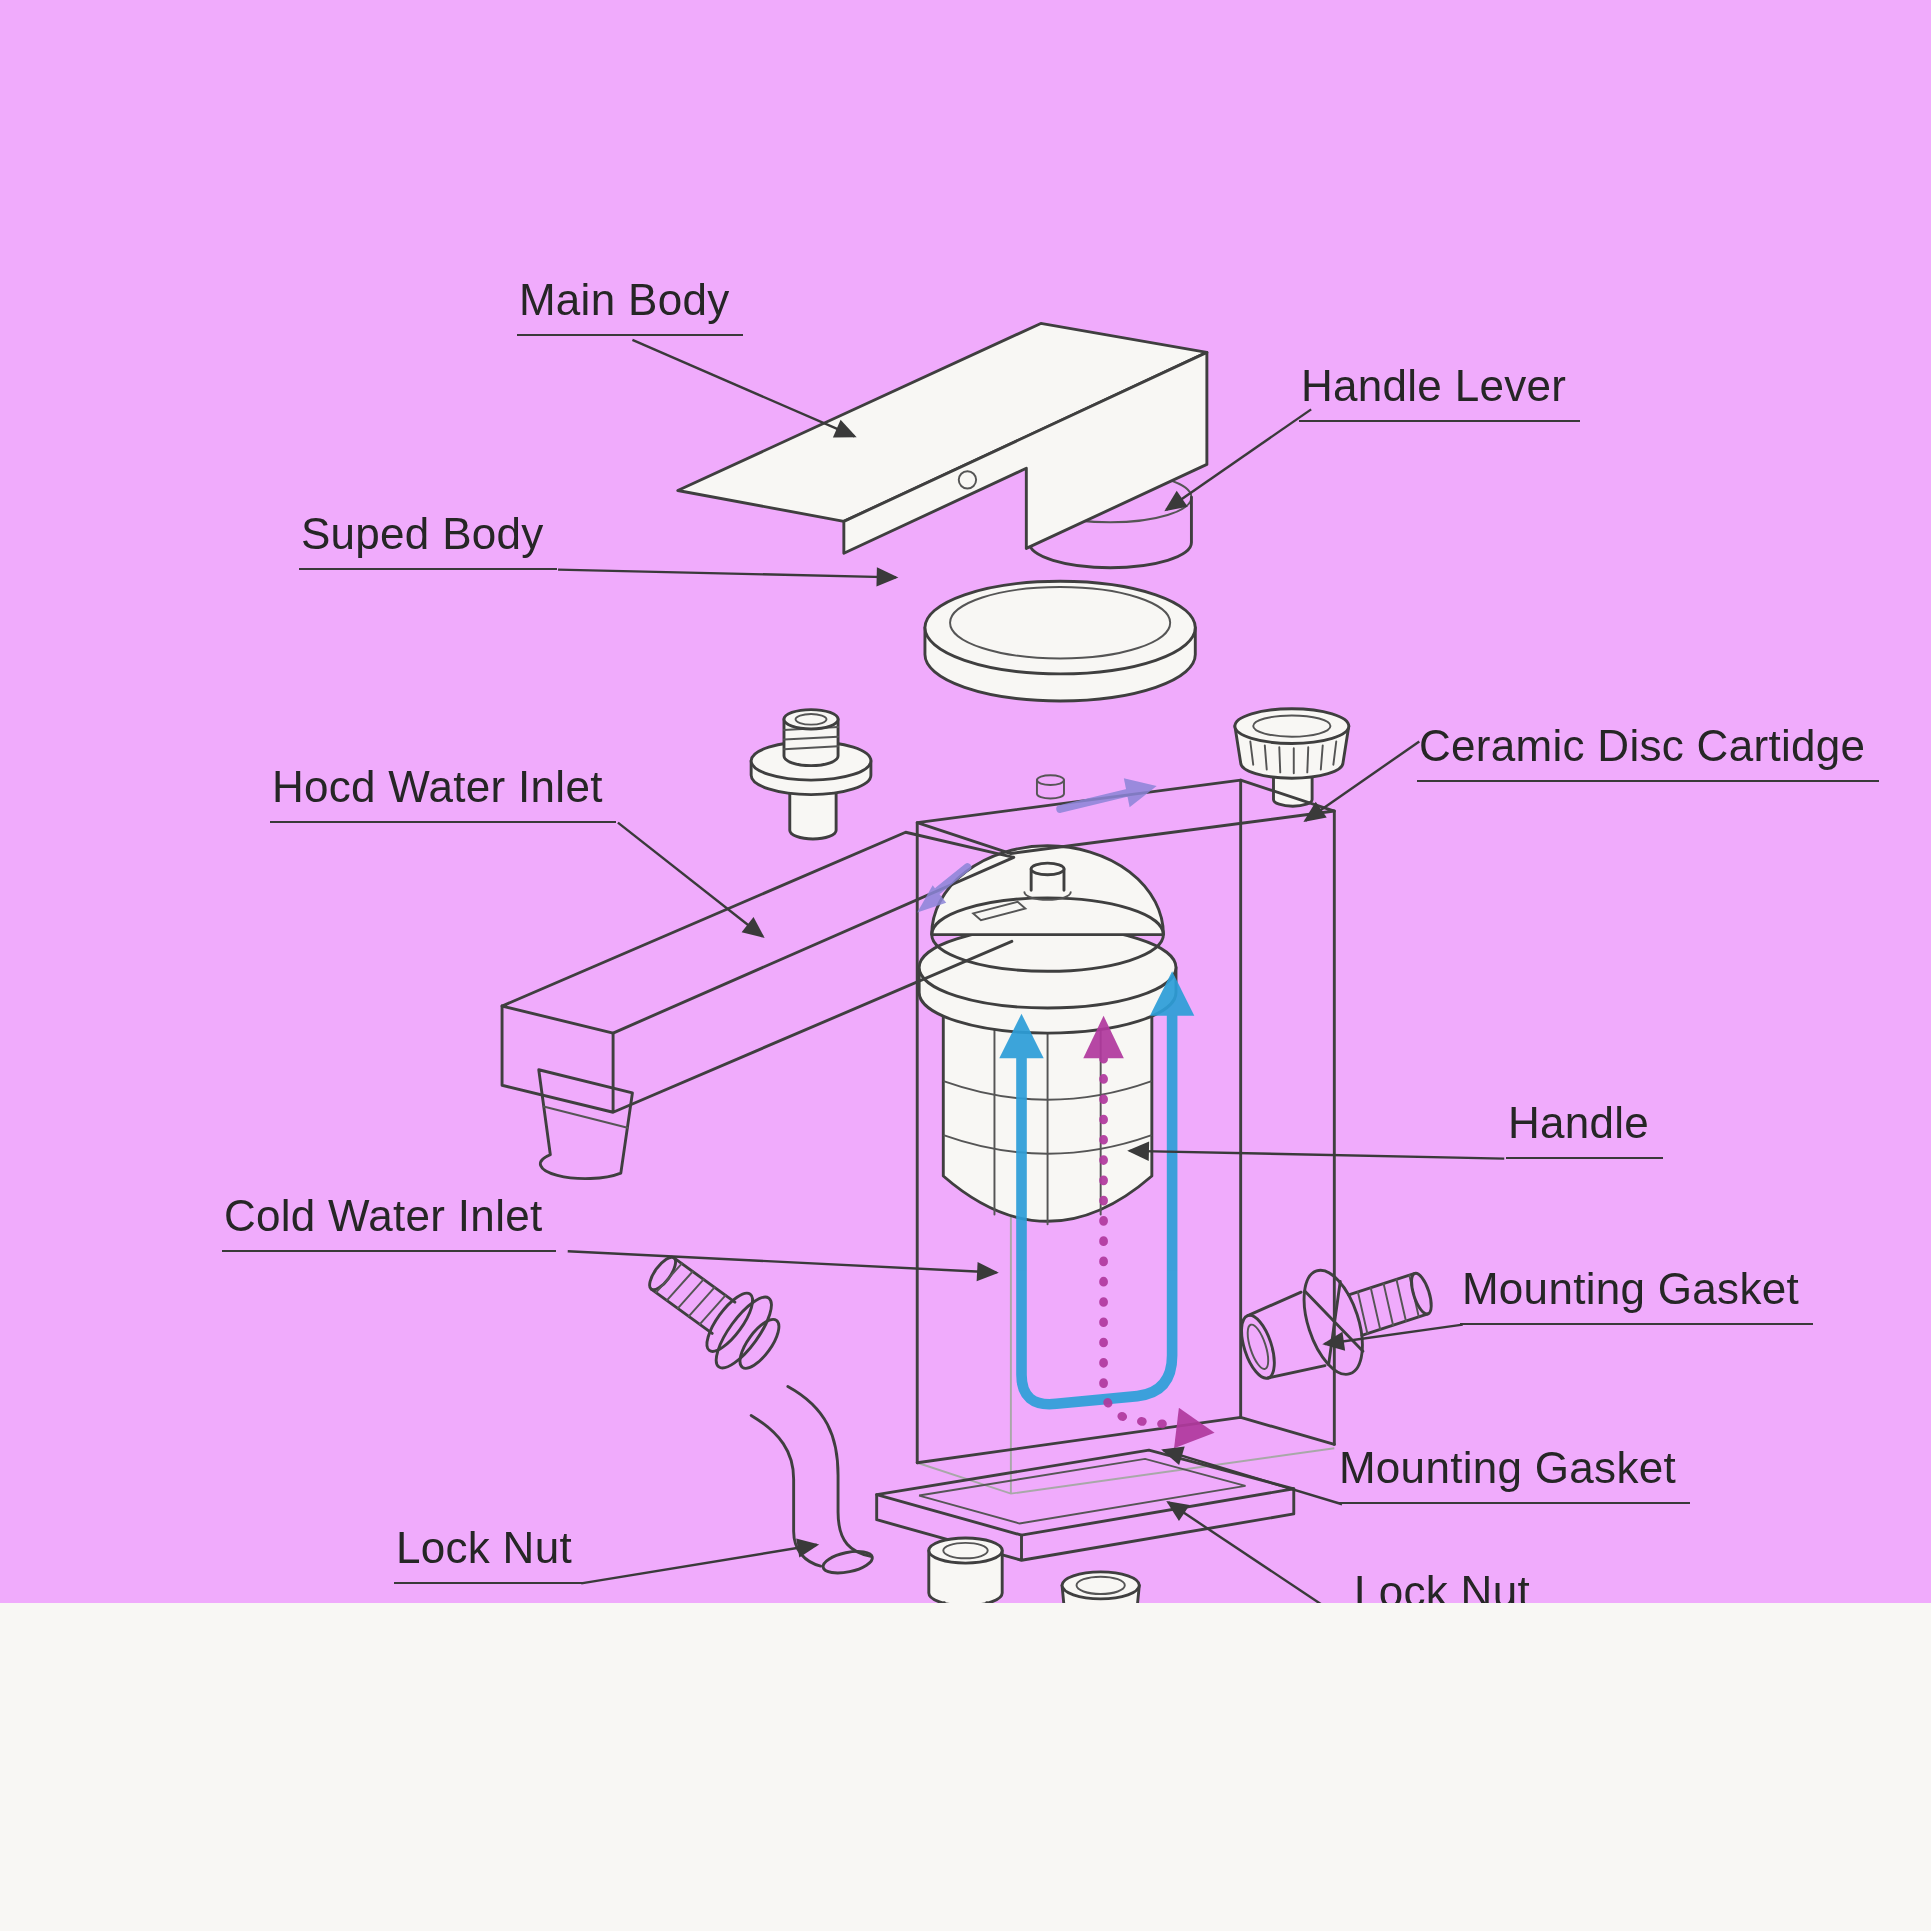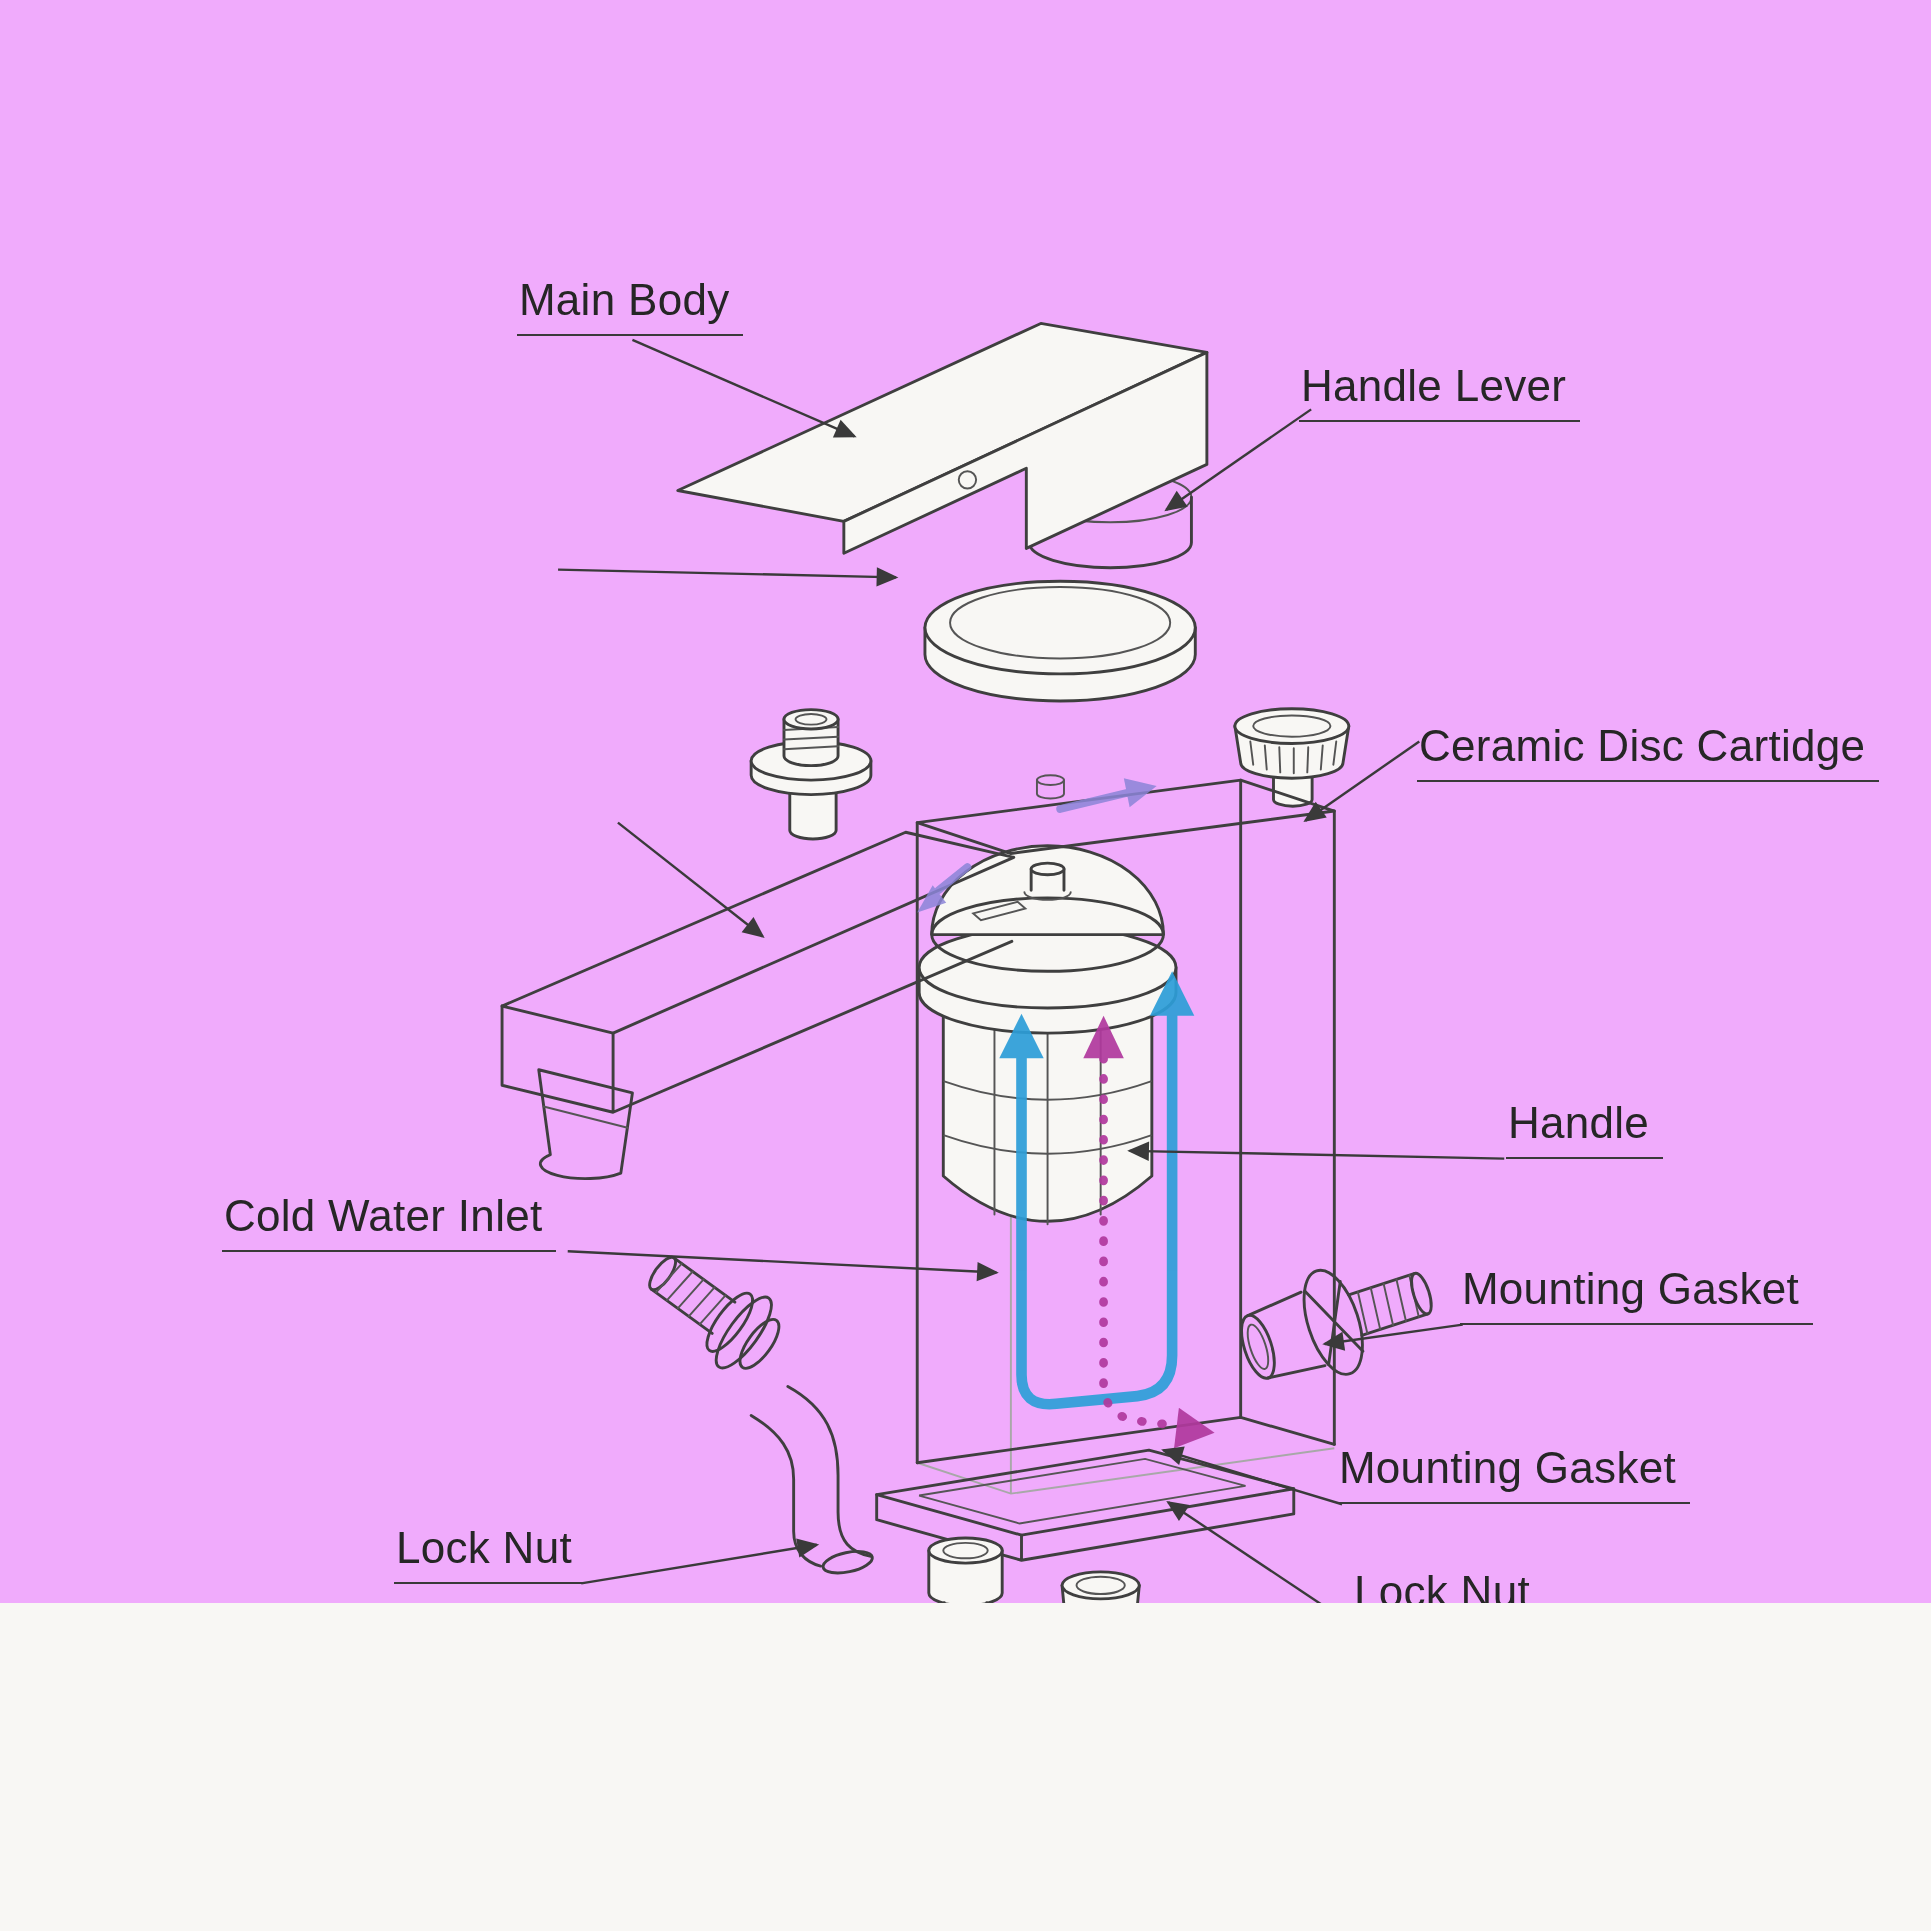--- a/index.html
+++ b/index.html
@@ -170,21 +170,23 @@
       <path class="leader" marker-end="url(#lead-arrow)" d="M 588 1296 L 1032 1318"></path>
       <path class="leader" marker-end="url(#lead-arrow)" d="M 1515 1372 L 1372 1392"></path>
       <path class="leader" marker-end="url(#lead-arrow)" d="M 1390 1558 L 1205 1502"></path>
       <path class="leader" marker-end="url(#lead-arrow)" d="M 602 1640 L 846 1600"></path>
       <path class="leader" marker-end="url(#lead-arrow)" d="M 1405 1686 L 1210 1556"></path>
     </g>
   </svg>
 
   <div class="label" style="left:517px;top:274px;">Main Body</div>
   <div class="label" style="left:1299px;top:348px;margin-top:12px;">Handle Lever</div>
+  <div class="label" style="left:299px;top:508px;">Suped Body</div>
   <div class="label" style="left:1417px;top:720px;">Ceramic Disc Cartidge</div>
+  <div class="label" style="left:270px;top:761px;">Hocd Water Inlet</div>
   <div class="label" style="left:1506px;top:1097px;">Handle</div>
   <div class="label" style="left:222px;top:1190px;">Cold Water Inlet</div>
   <div class="label" style="left:1460px;top:1263px;">Mounting Gasket</div>
   <div class="label" style="left:1337px;top:1442px;">Mounting Gasket</div>
   <div class="label" style="left:394px;top:1522px;">Lock Nut</div>
   <div class="label" style="left:1352px;top:1566px;">Lock Nut</div>
 </div>
 
 
 </body></html>

